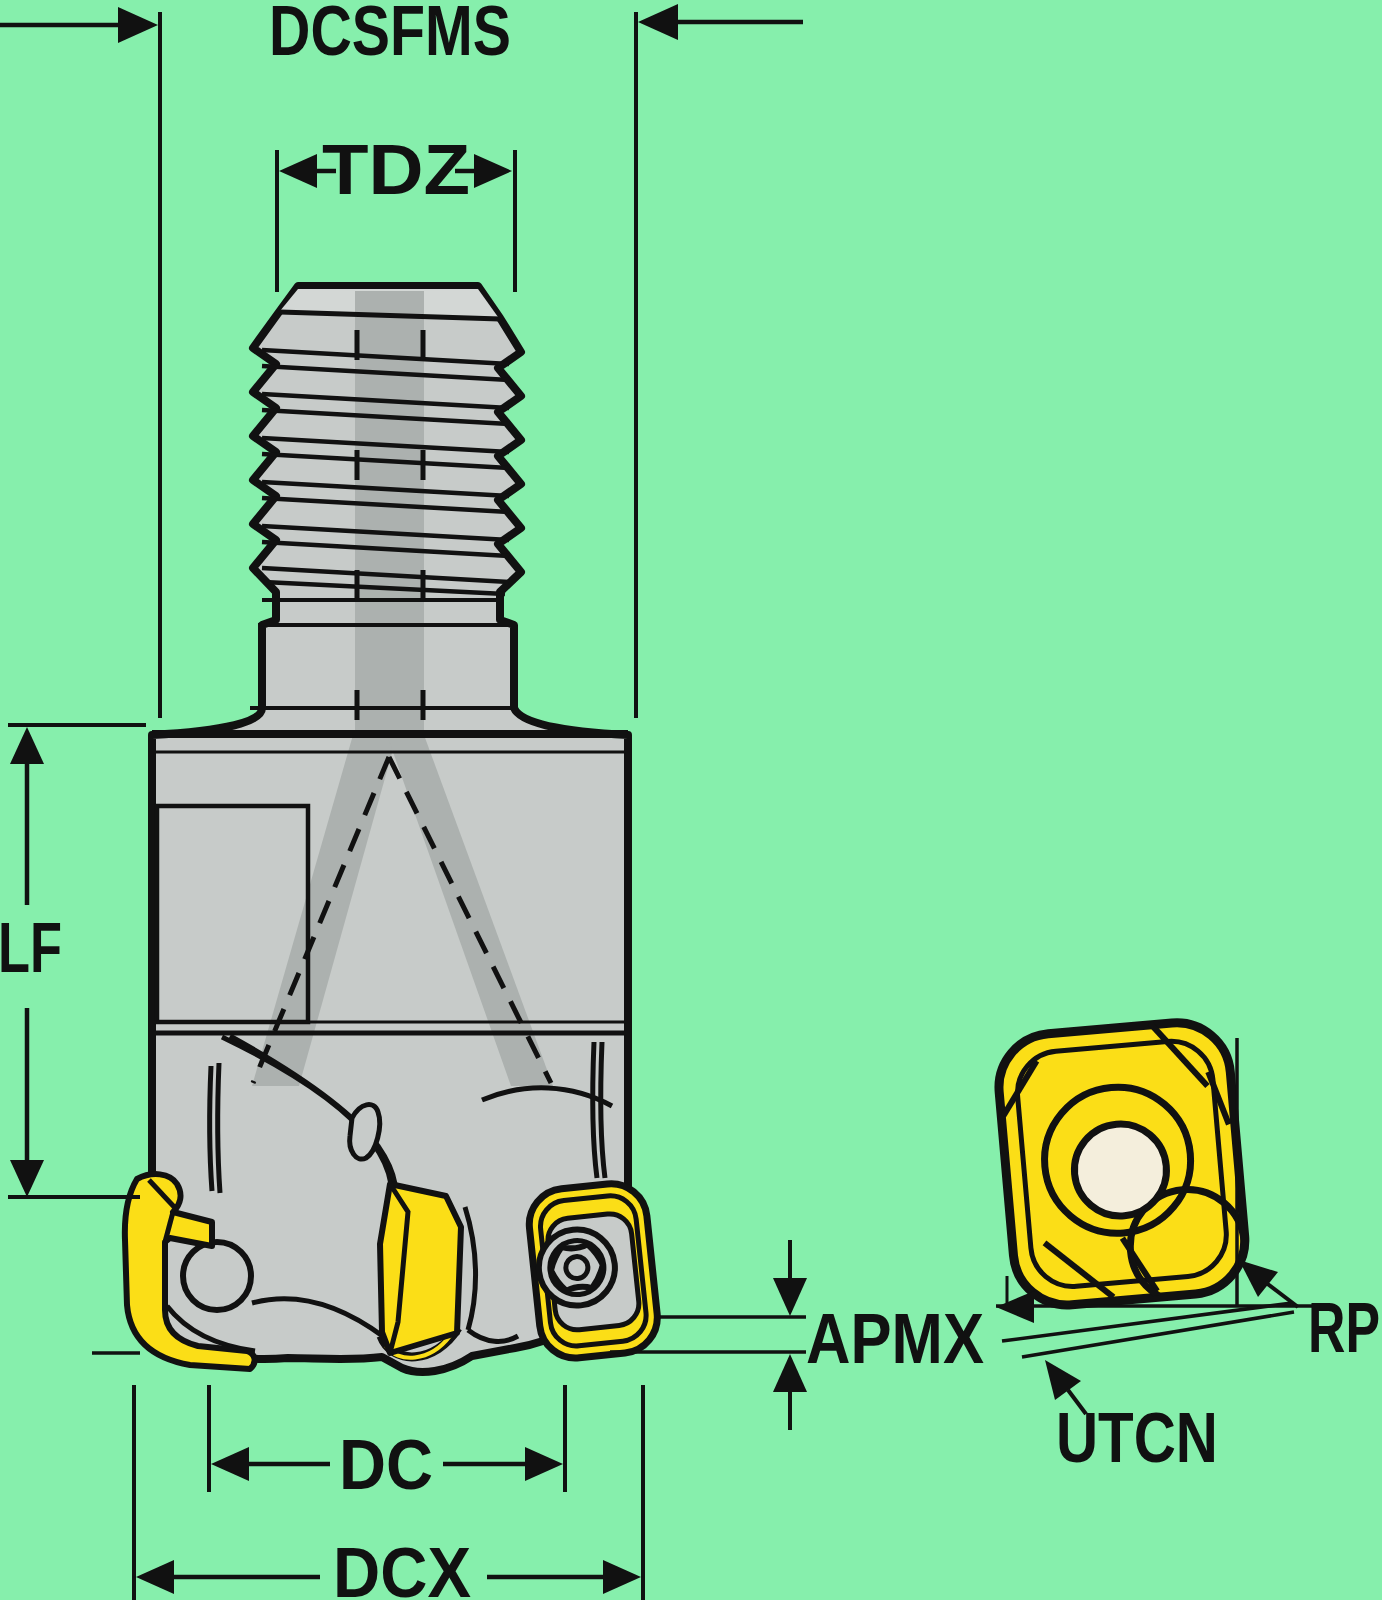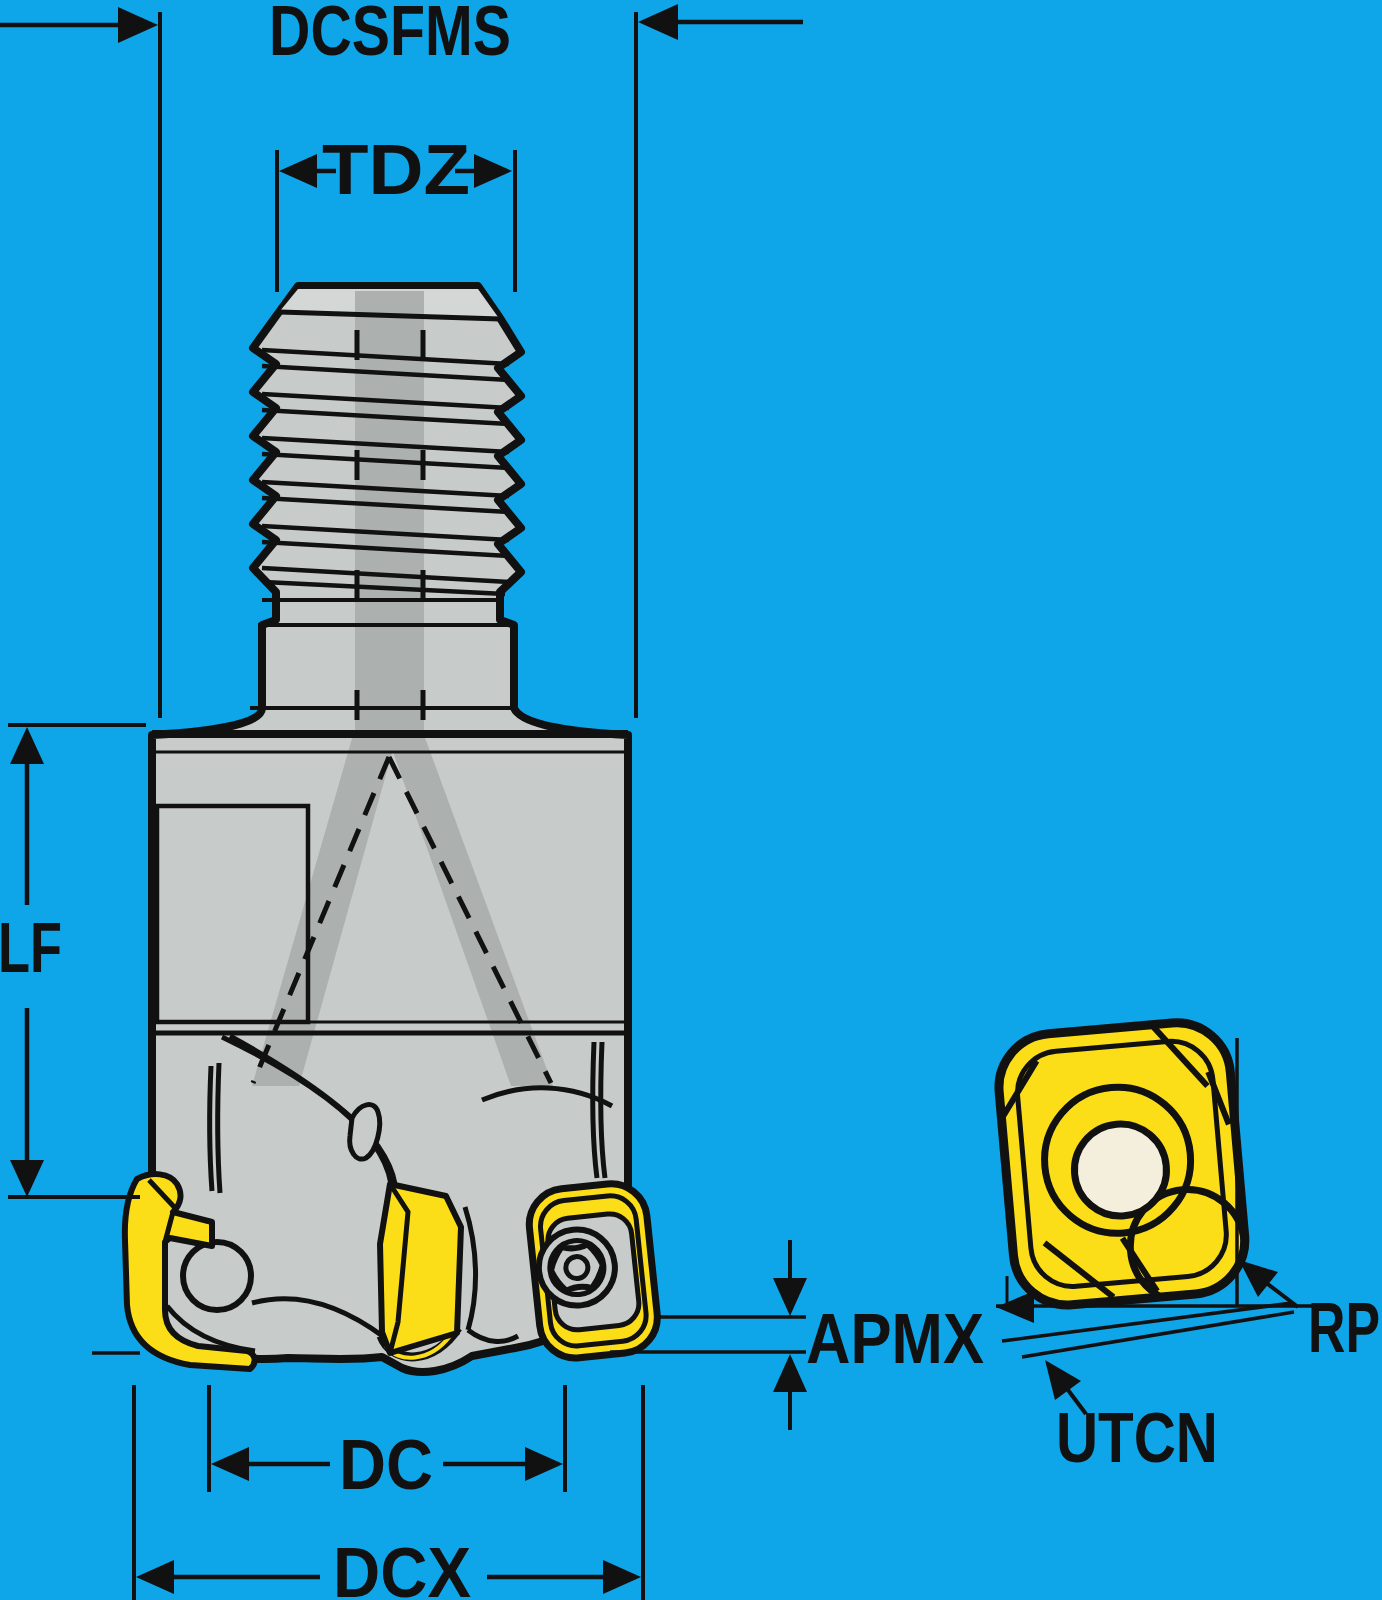--- a/index.html
+++ b/index.html
@@ -1,16 +1,16 @@
 <!DOCTYPE html>
 <html style="--body_gray: #C7CBC9; --shade_gray: #ACB1AF; --cap_face: #D3D7D5; --outline: #111111; --insert_yellow: #FBDE17; --hole_cream: #F4EEDC; --screw_gray: #BFC3C1;"><head>
 <meta charset="utf-8">
 <style>
   html,body{margin:0;padding:0;background:#ffffff;}
-  .stage{position:relative;width:1382px;height:1600px;background:#0ea5e9;overflow:hidden;}
+  .stage{position:relative;width:1382px;height:1600px;background:#86efac;overflow:hidden;}
   svg{display:block;}
   text.dim{font-family:"Liberation Sans", sans-serif;font-weight:bold;font-size:70px;fill:#111;}
   .ol{stroke:#111;fill:none;}
   .body{fill:var(--body_gray);stroke:#111;}
   .shade{fill:var(--shade_gray);stroke:none;}
   .capface{fill:var(--cap_face);stroke:none;}
   .yellow{fill:var(--insert_yellow);stroke:#111;}
   .cream{fill:var(--hole_cream);stroke:#111;}
   .grayfill{fill:var(--body_gray);stroke:#111;}
   .dimline{stroke:#111;fill:none;}

